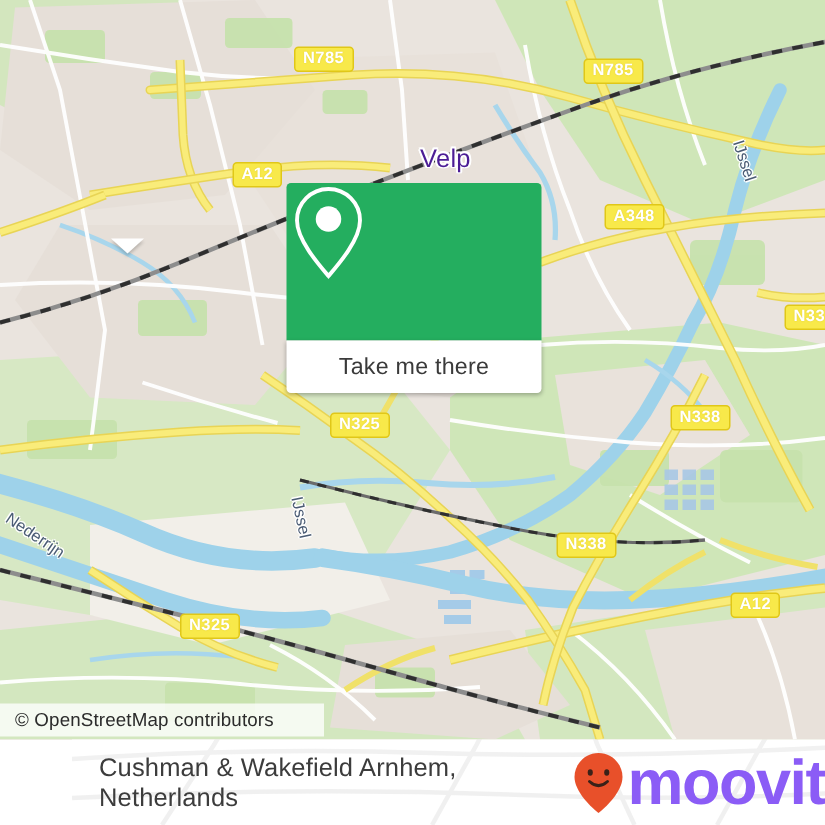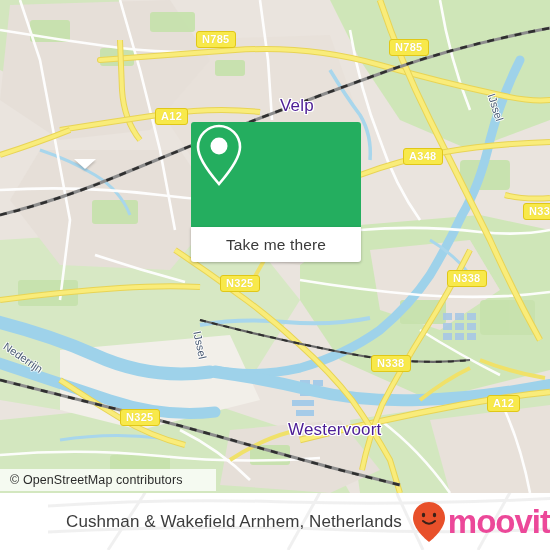--- a/index.html
+++ b/index.html
@@ -90,21 +90,21 @@
     position:absolute; left:0; top:493px; width:520px; height:57px;
     background:rgba(255,255,255,.88);
     display:flex; align-items:center; justify-content:space-between;
     padding:0 18px 0 18px;
     overflow:hidden;
     margin-left:48px;
   }
   .bottombar-ghost { position:absolute; left:0; top:-57px; opacity:.12; }
   .title { font-size:17px; color:#3c3c3c; letter-spacing:.1px; position:relative; z-index:2;}
   .logo { display:flex; align-items:center; gap:2px; position:relative; z-index:2;}
-  .logo-word { font-size:33px; font-weight:bold; color:#ec4899; letter-spacing:-1px; line-height:33px; }
+  .logo-word { font-size:42px; font-weight:bold; color:#8b5cf6; letter-spacing:-1px; line-height:33px; }
 </style>
 </head>
 <body>
 
 <div id="root">
 
   <div class="map">
     <svg width="550" height="493" viewBox="0 0 550 493">
       <defs>
         <pattern id="hatch" width="6" height="6" patternUnits="userSpaceOnUse">
@@ -244,30 +244,29 @@
       </g>
       <g stroke="#6b6b6b" stroke-width="2.2" fill="none">
         <path d="M200,320 Q270,338 340,352 Q410,366 470,360"></path>
       </g>
       <g stroke="#2f2f2f" stroke-width="2" fill="none" stroke-dasharray="6 6">
         <path d="M200,320 Q270,338 340,352 Q410,366 470,360"></path>
       </g>
     </svg>
 
     <div class="placelabel" style="left:280px; top:96px;">Velp</div>
-    <div class="placelabel" style="left:288px; top:420px;">Westervoort</div>
 
     <div class="waterlabel" style="left:8px; top:340px; transform:rotate(34deg); transform-origin:left top;">Nederrijn</div>
     <div class="waterlabel" style="left:203px; top:330px; transform:rotate(78deg); transform-origin:left top;">IJssel</div>
     <div class="waterlabel" style="left:497px; top:92px; transform:rotate(72deg); transform-origin:left top;">IJssel</div>
 
     <div class="shield" style="left:196px; top:31px;">N785</div>
     <div class="shield" style="left:389px; top:39px;">N785</div>
     <div class="shield" style="left:155px; top:108px;">A12</div>
-    <div class="shield" style="left:403px; top:148px;">A348</div>
+    <div class="shield" style="left:403px; top:136px;">A348</div>
     <div class="shield" style="left:523px; top:203px;">N33</div>
     <div class="shield" style="left:220px; top:275px;">N325</div>
     <div class="shield" style="left:447px; top:270px;">N338</div>
     <div class="shield" style="left:371px; top:355px;">N338</div>
     <div class="shield" style="left:120px; top:409px;">N325</div>
     <div class="shield" style="left:487px; top:395px;">A12</div>
 
     <div class="attrib">
       <span>© OpenStreetMap contributors</span>
     </div>

